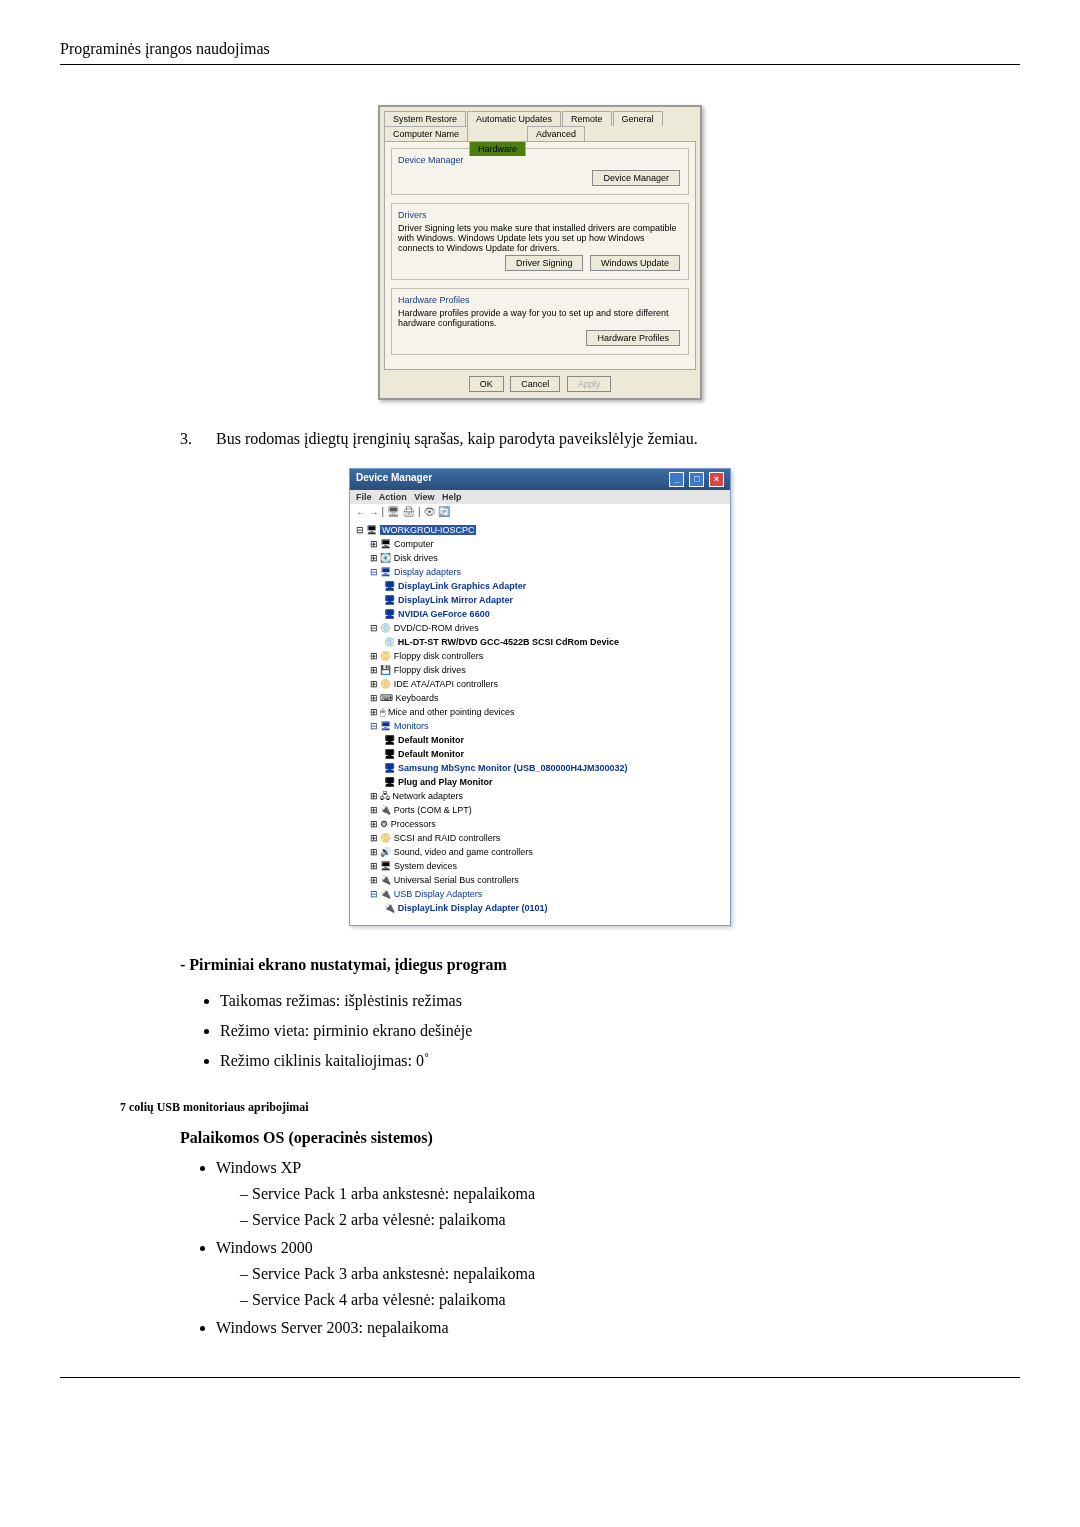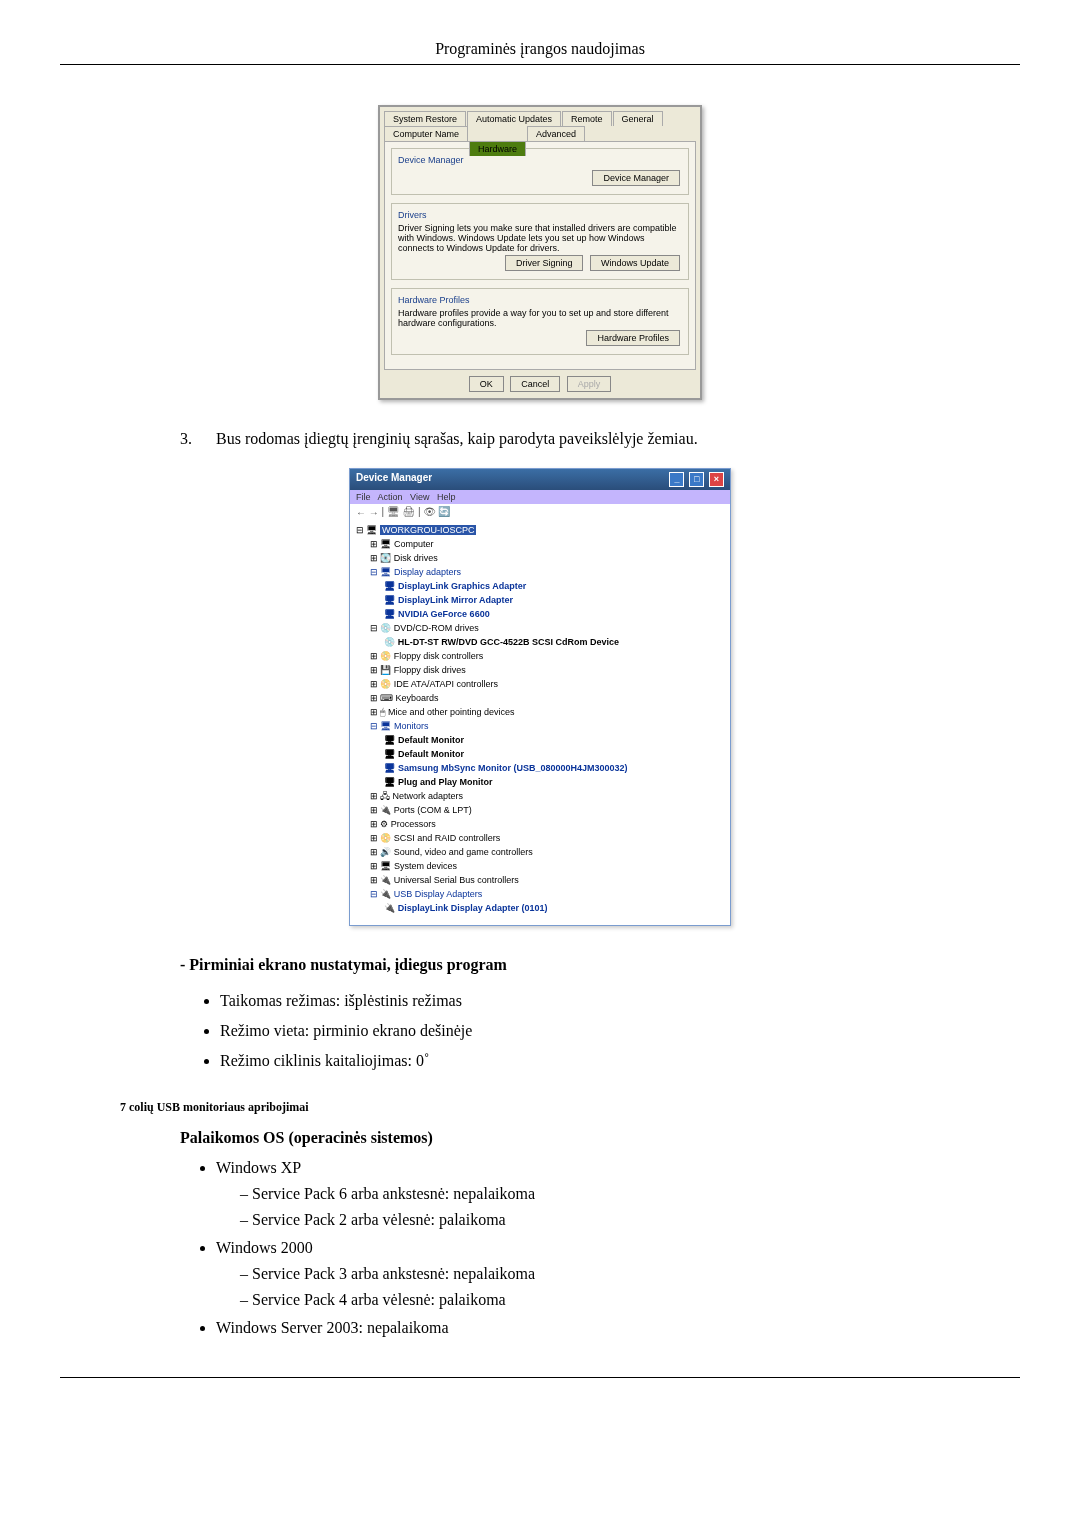--- a/index.html
+++ b/index.html
@@ -6,21 +6,20 @@
     margin: 0;
     padding: 40px 60px;
     font-family: "Times New Roman", serif;
     font-size: 16px;
     color: #000;
     background: #fff;
     width: 1080px;
     box-sizing: border-box;
   }
   .page-header {
-    text-align: center;
     font-size: 16px;
     padding-bottom: 6px;
     border-bottom: 1px solid #000;
     margin-bottom: 40px;
   }
   .fig-wrap {
     text-align: center;
     margin: 20px 0;
   }
   .fig1 {
@@ -57,21 +56,21 @@
   .tabbody{background:#f5f3ea;border:1px solid #aaa;margin:0 4px 4px 4px;padding:6px;}
   .group{border:1px solid #c0c0b0;padding:6px;margin-bottom:8px;}
   .group-title{color:#1a3f8b;font-size:9px;margin-bottom:3px;}
   .btn{display:inline-block;border:1px solid #888;background:#ece9d8;padding:2px 10px;font-size:9px;margin:2px;}
   .btnrow{text-align:right;}
   .dlgbtns{text-align:center;margin:4px;}
   .fig2{
     display:inline-block;width:380px;background:#fff;border:1px solid #7a9ccf;text-align:left;font-family:Tahoma,sans-serif;font-size:9px;color:#000;box-shadow:2px 2px 4px rgba(0,0,0,.2);
   }
   .fig2 .titlebar{font-size:10px;}
-  .menu{background:#c4b5fd;padding:2px 6px;font-size:9px;color:#333;}
+  .menu{background:#e5e5e5;padding:2px 6px;font-size:9px;color:#333;font-weight:bold;}
   .toolbar{padding:2px 6px;font-size:10px;color:#555;}
   .tree{padding:4px 6px 10px 6px;line-height:14px;}
   .tree .n{white-space:nowrap;}
   .tree .hl{color:#0a349a;}
   .tree .i0{padding-left:0px;}
   .tree .i1{padding-left:14px;}
   .tree .i2{padding-left:28px;font-weight:bold;}
   .root{background:#2a55a8;color:#fff;padding:0 2px;text-align:center;}
   .step-row{display:flex;margin:30px 120px 10px 120px;}
   .step-num{width:36px;flex:none;}
@@ -190,21 +189,21 @@
   <li>Režimo vieta: pirminio ekrano dešinėje</li>
   <li>Režimo ciklinis kaitaliojimas: 0˚</li>
 </ul>
 
 <div class="h-sub">7 colių USB monitoriaus apribojimai</div>
 <div class="h-sub2">Palaikomos OS (operacinės sistemos)</div>
 
 <ul class="sublist">
   <li>
     <span>Windows XP</span>
-    <div class="dash">– Service Pack 6 arba ankstesnė: nepalaikoma</div>
+    <div class="dash">– Service Pack 1 arba ankstesnė: nepalaikoma</div>
     <div class="dash">– Service Pack 2 arba vėlesnė: palaikoma</div>
   </li>
   <li>
     <span>Windows 2000</span>
     <div class="dash">– Service Pack 3 arba ankstesnė: nepalaikoma</div>
     <div class="dash">– Service Pack 4 arba vėlesnė: palaikoma</div>
   </li>
   <li>Windows Server 2003: nepalaikoma</li>
 </ul>
 

